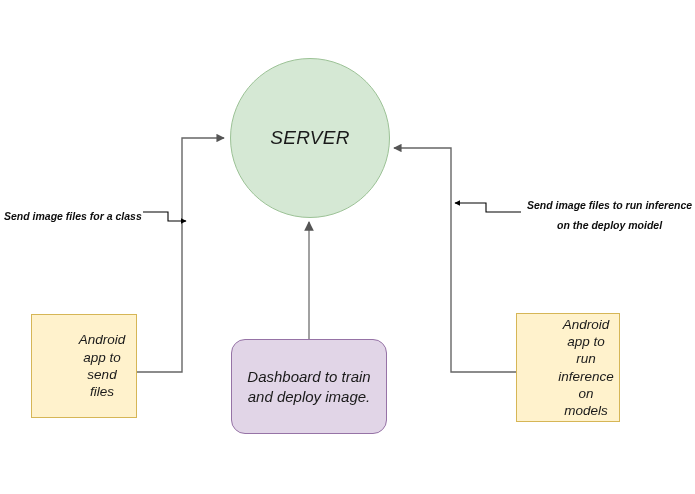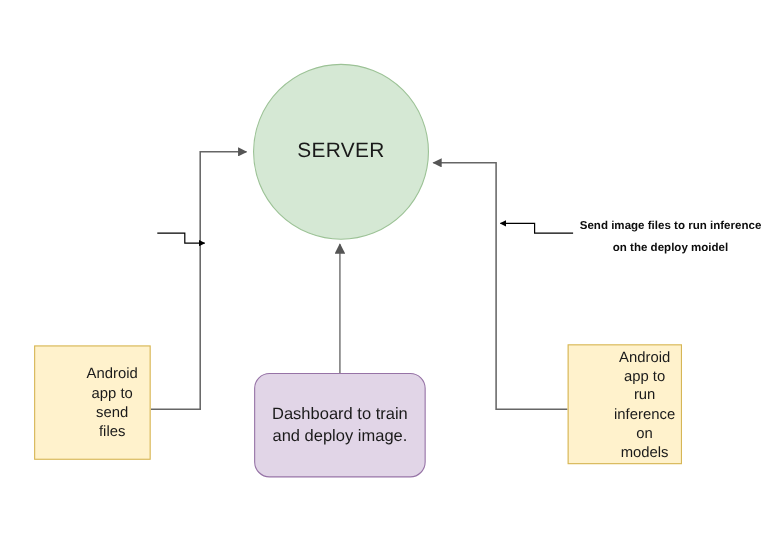--- a/index.html
+++ b/index.html
@@ -9,20 +9,21 @@
   }
   body {
     font-family: "Liberation Sans", sans-serif;
   }
   #canvas {
     position: relative;
     width: 695px;
     height: 494px;
     background: #ffffff;
     overflow: hidden;
+    font-style: italic;
   }
   #edges {
     position: absolute;
     left: 0;
     top: 0;
     width: 695px;
     height: 494px;
   }
 
   
@@ -152,17 +153,18 @@
     <span class="node-label-text">Dashboard to train
 and deploy image.</span>
   </div>
 
   <div class="node node-rect node-right">
     <span class="node-label-text">Android app to run
 inference on
 models</span>
   </div>
 
+  <div class="annotation annotation-left">Send image files for a class</div>
 
   <div class="annotation annotation-right">Send image files to run inference
 on the deploy moidel</div>
 
 </div>
 
 </body></html>

